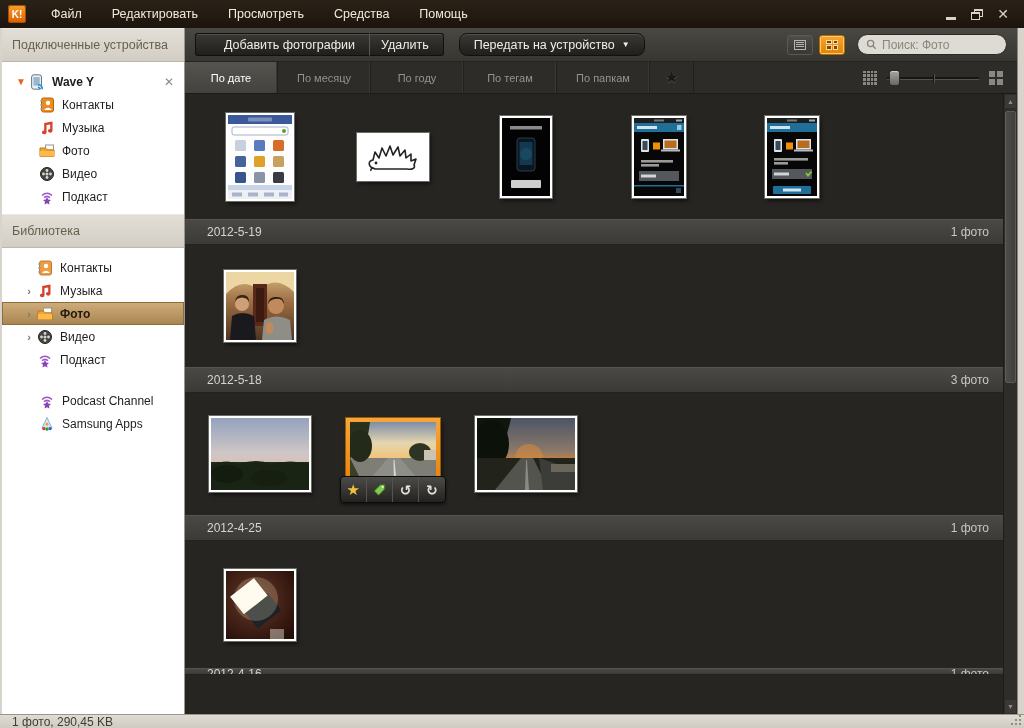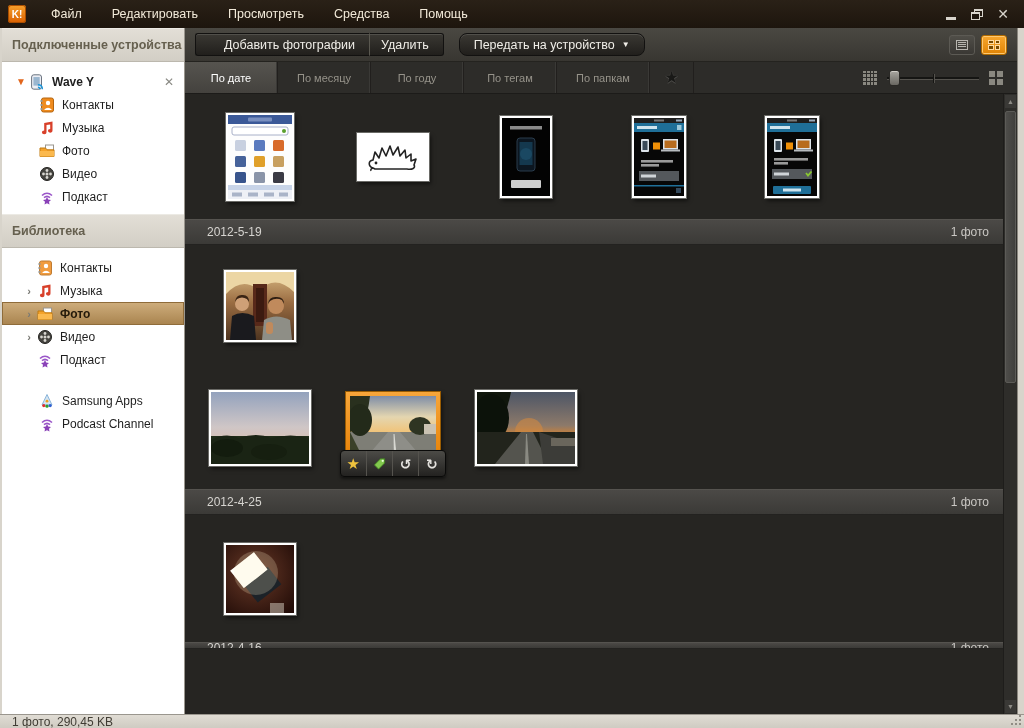--- a/index.html
+++ b/index.html
@@ -19,21 +19,21 @@
   .restore-glyph .r2 { position:absolute; left:0; bottom:0; width:9px; height:8px; border:1px solid #d8d4cc; border-top-width:2px; background:#1d150d; }
   .close-glyph { font-size:14px; line-height:1; }
 
   
   .app-body { flex:1 1 auto; display:flex; min-height:0; }
   .frame-left { width:2px; background:#d8d4cb; }
   .frame-right { width:7px; background:#d8d4cb; border-left:1px solid #8a867e; }
 
   
   .sidebar { width:183px; background:#fff; border-right:1px solid #9a968e; display:flex; flex-direction:column; color:#1e1e1e; }
-  .side-header { height:34px; background:linear-gradient(#e2ded6,#d2cec5); border-top:1px solid #eceae4; border-bottom:1px solid #bcb8ae; display:flex; align-items:center; padding-left:10px; font-weight:bold; color:#66604f; font-size:12.5px; flex:0 0 auto; }
+  .side-header { height:34px; background:linear-gradient(#e2ded6,#d2cec5); border-top:1px solid #eceae4; border-bottom:1px solid #bcb8ae; display:flex; align-items:center; padding-left:10px; font-weight:normal; color:#66604f; font-size:12.5px; flex:0 0 auto; }
   .tree { padding:8px 0 6px 0; }
   .tree-row { height:23px; display:flex; align-items:center; cursor:default; }
   .tree-row .chev { width:14px; text-align:center; color:#7a7a74; font-weight:bold; font-size:11px; }
   .tree-row .chev.orange { color:#e2661c; font-size:10px; }
   .tree-row .ticon { width:18px; height:18px; display:flex; align-items:center; justify-content:center; margin-right:6px; }
   .tree-row .ticon svg { display:block; }
   .device-row { padding-left:12px; font-weight:bold; }
   .device-row .dname { flex:0 0 auto;text-align:center; }
   .device-row .close-x { margin-left:auto; margin-right:10px; color:#8a8a84; font-size:12px; }
   .indent1 { padding-left:36px; }
@@ -278,38 +278,38 @@
               </svg>
           </span>
           <span>Подкаст</span>
         </div>
       </div>
 
       <div class="tree" style="padding-top:12px;">
         <div class="tree-row indent1">
           <span class="ticon">
             <svg width="16" height="16" viewBox="0 0 16 16">
+                <path d="M3,6.5 Q8,2 13,6.5" stroke="#9a55c8" stroke-width="1.6" fill="none"></path>
+                <path d="M5,8.6 Q8,6 11,8.6" stroke="#9a55c8" stroke-width="1.6" fill="none"></path>
+                <path d="M8,8 L9.2,10.6 L12,10.9 L10,12.8 L10.5,15.6 L8,14.2 L5.5,15.6 L6,12.8 L4,10.9 L6.8,10.6 Z" fill="#8a42b8"></path>
+              </svg>
+          </span>
+          <span>Podcast Channel</span>
+        </div>
+        <div class="tree-row indent1">
+          <span class="ticon">
+            <svg width="16" height="16" viewBox="0 0 16 16">
                 <path d="M8,1.5 L13,12 H3 Z" fill="#d4e6f5" stroke="#8ab4d8"></path>
                 <circle cx="8" cy="8.2" r="1.4" fill="#f0a020"></circle>
                 <circle cx="4.8" cy="12.6" r="1.6" fill="#e03030"></circle>
                 <circle cx="8" cy="13.2" r="1.6" fill="#30a030"></circle>
                 <circle cx="11.2" cy="12.6" r="1.6" fill="#3060d0"></circle>
               </svg>
           </span>
           <span>Samsung Apps</span>
-        </div>
-        <div class="tree-row indent1">
-          <span class="ticon">
-            <svg width="16" height="16" viewBox="0 0 16 16">
-                <path d="M3,6.5 Q8,2 13,6.5" stroke="#9a55c8" stroke-width="1.6" fill="none"></path>
-                <path d="M5,8.6 Q8,6 11,8.6" stroke="#9a55c8" stroke-width="1.6" fill="none"></path>
-                <path d="M8,8 L9.2,10.6 L12,10.9 L10,12.8 L10.5,15.6 L8,14.2 L5.5,15.6 L6,12.8 L4,10.9 L6.8,10.6 Z" fill="#8a42b8"></path>
-              </svg>
-          </span>
-          <span>Podcast Channel</span>
         </div>
       </div>
     </div>
 
     <div class="main">
 
       <div class="toolbar">
         <div class="btn-group">
           <div class="btn">Добавить фотографии</div>
           <div class="btn">Удалить</div>
@@ -326,20 +326,27 @@
                 <i></i>
               </span>
           </div>
           <div class="viewbtn grid">
             <span class="grid-glyph">
                 <i></i>
                 <i></i>
                 <i></i>
                 <i></i>
               </span>
+          </div>
+          <div class="searchbox">
+            <svg width="11" height="11" viewBox="0 0 12 12">
+                <circle cx="5" cy="5" r="3.4" fill="none" stroke="#8a867c" stroke-width="1.4"></circle>
+                <line x1="7.6" y1="7.6" x2="10.6" y2="10.6" stroke="#8a867c" stroke-width="1.4"></line>
+              </svg>
+            <input type="text" placeholder="Поиск: Фото" style="">
           </div>
         </div>
       </div>
 
       <div class="tabbar">
         <div class="tab active">По дате</div>
         <div class="tab">По месяцу</div>
         <div class="tab">По году</div>
         <div class="tab">По тегам</div>
         <div class="tab">По папкам</div>
@@ -507,20 +514,24 @@
                 <path d="M4,68 L6,44 Q16,38 28,44 L30,68 Z" fill="#1a1a1e"></path>
                 <circle cx="50" cy="34" r="8" fill="#c08a5c"></circle>
                 <path d="M42,32 Q43,24 51,25 Q58,25 58,32 L56,28 Q50,25 44,29 Z" fill="#2e1e12"></path>
                 <path d="M36,68 L38,48 Q50,41 64,48 L66,68 Z" fill="#8e8e86"></path>
                 <rect x="40" y="50" width="7" height="12" rx="3" fill="#c08a5c"></rect>
               </svg>
             </div>
               </div>
           </div>
 
+          <div class="group-header">
+            <span>2012-5-18</span>
+            <span class="cnt">3 фото</span>
+          </div>
           <div class="photo-row row3">
             <div class="cell">
                 <div class="pframe">
               <svg width="98" height="72" viewBox="0 0 98 72">
                 <defs>
                       <linearGradient id="sk1" x1="0" y1="0" x2="0" y2="1">
                         <stop offset="0" stop-color="#93a2bd"></stop>
                         <stop offset=".7" stop-color="#cfc6c6"></stop>
                         <stop offset="1" stop-color="#d8c0b4"></stop>
                       </linearGradient>

